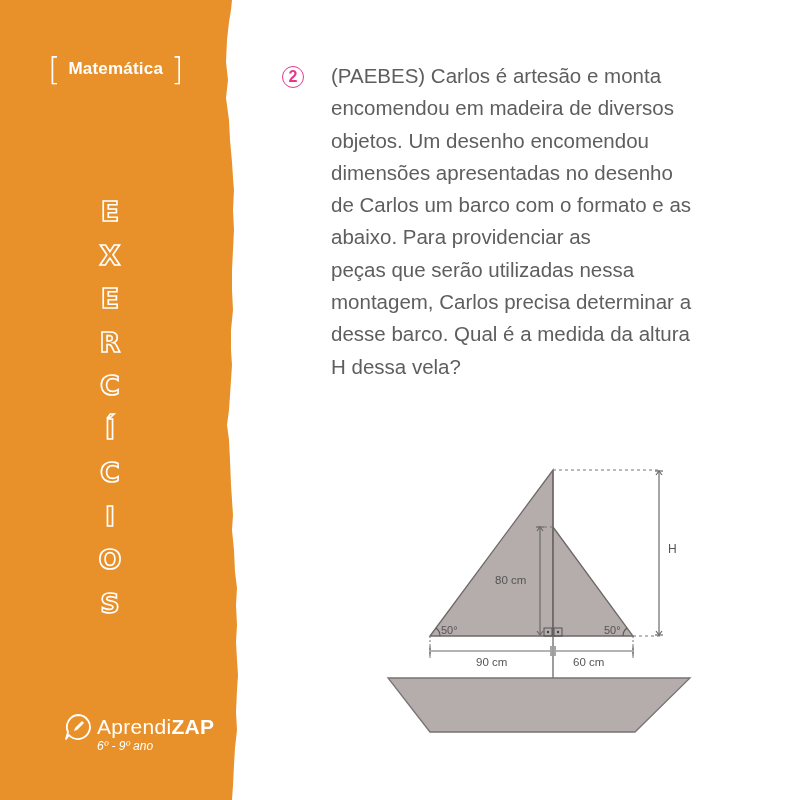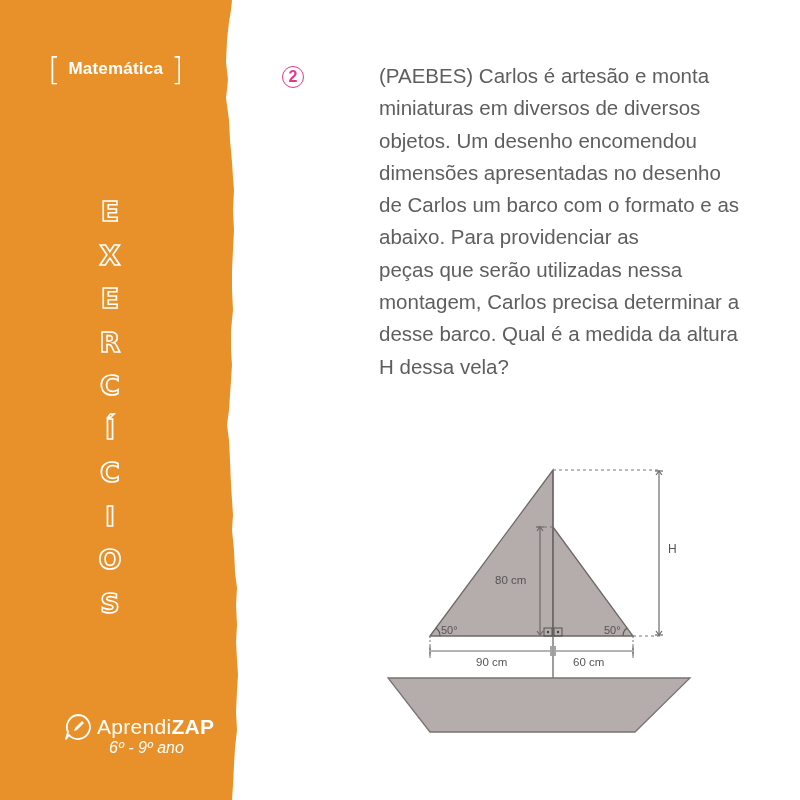--- a/index.html
+++ b/index.html
@@ -8,25 +8,25 @@
   .sidebar svg.torn { position:absolute; left:0; top:0; }
   .subject { position:absolute; left:48px; top:52px; height:34px; display:flex; align-items:center; color:#ffffff; }
   .subject .br { font-size:32px; font-weight:300; line-height:34px; font-family:"DejaVu Sans", sans-serif; }
   .subject .label { font-size:17px; font-weight:bold; margin:16px 8px; letter-spacing:0.2px; }
   .vertical-title { position:absolute; left:80px; top:190px; width:60px; display:flex; flex-direction:column; align-items:center; }
   .vertical-title span { display:block; font-family:"DejaVu Sans", sans-serif; font-weight:bold; font-size:27px; line-height:43.5px; color:transparent; -webkit-text-stroke:1.6px #ffffff; text-align:center; }
   .brand { position:absolute; left:64px; top:713px; color:#ffffff; }
   .brand-row { display:flex; align-items:center; }
   .brand-name { font-size:21px; font-weight:300; margin-left:5px; letter-spacing:0.3px; }
   .brand-name b { font-weight:900; }
-  .brand-sub { font-size:16px; font-style:italic; margin-left:45px; margin-top:-2px; }
+  .brand-sub { font-size:12px; font-style:italic; margin-left:33px; margin-top:-2px; }
   .question { position:absolute; left:282px; top:66px; width:480px; }
   .qnum { position:absolute; left:0; top:0; width:22px; height:22px; border:1.6px solid #e6378f; border-radius:50%; color:#e6378f; font-weight:bold; font-size:16px; display:flex; align-items:center; justify-content:center; box-sizing:border-box; }
   .qtext { position:absolute; left:49px; top:-6px; width:440px; font-size:20.5px; line-height:32.3px; color:#5e5e5e; }
-  .qtext span { display:block; white-space:nowrap;margin-left:48px; }
+  .qtext span { display:block; white-space:nowrap; }
   .figure { position:absolute; left:380px; top:460px; width:330px; height:290px; }
 </style>
 </head>
 <body>
 
 <div class="sidebar">
   <svg class="torn" width="250" height="800" viewBox="0 0 250 800">
     <path d="M0,0 L232,0 L231,10 L229,22 L227,40 L226,62 L228,80 L226,98 L229,120 L230,140 L232,162 L233,178 L234,190 L233,210 L234,230 L233,250 L232,270 L232,290 L233,310 L231,330 L231,350 L232,365 L231,380 L230,395 L229,410 L227,425 L229,440 L230,460 L231,485 L232,500 L233,515 L232,530 L234,550 L235,572 L237,588 L236,605 L237,625 L236,642 L237,660 L238,675 L237,690 L236,712 L237,730 L235,748 L234,765 L233,785 L232,800 L0,800 Z" fill="#e8912b"></path>
   </svg>
 
@@ -58,21 +58,21 @@
       <span class="brand-name"><span>Aprendi</span><b>ZAP</b></span>
     </div>
     <div class="brand-sub">6º - 9º ano</div>
   </div>
 </div>
 
 <div class="question">
   <div class="qnum">2</div>
   <div class="qtext">
     <span>(PAEBES) Carlos é artesão e monta</span>
-    <span>miniaturas em diversos de diversos</span>
+    <span>encomendou em madeira de diversos</span>
     <span>objetos. Um desenho encomendou</span>
     <span>dimensões apresentadas no desenho</span>
     <span>de Carlos um barco com o formato e as</span>
     <span>abaixo. Para providenciar as</span>
     <span>peças que serão utilizadas nessa</span>
     <span>montagem, Carlos precisa determinar a</span>
     <span>desse barco. Qual é a medida da altura</span>
     <span>H dessa vela?</span>
   </div>
 </div>

